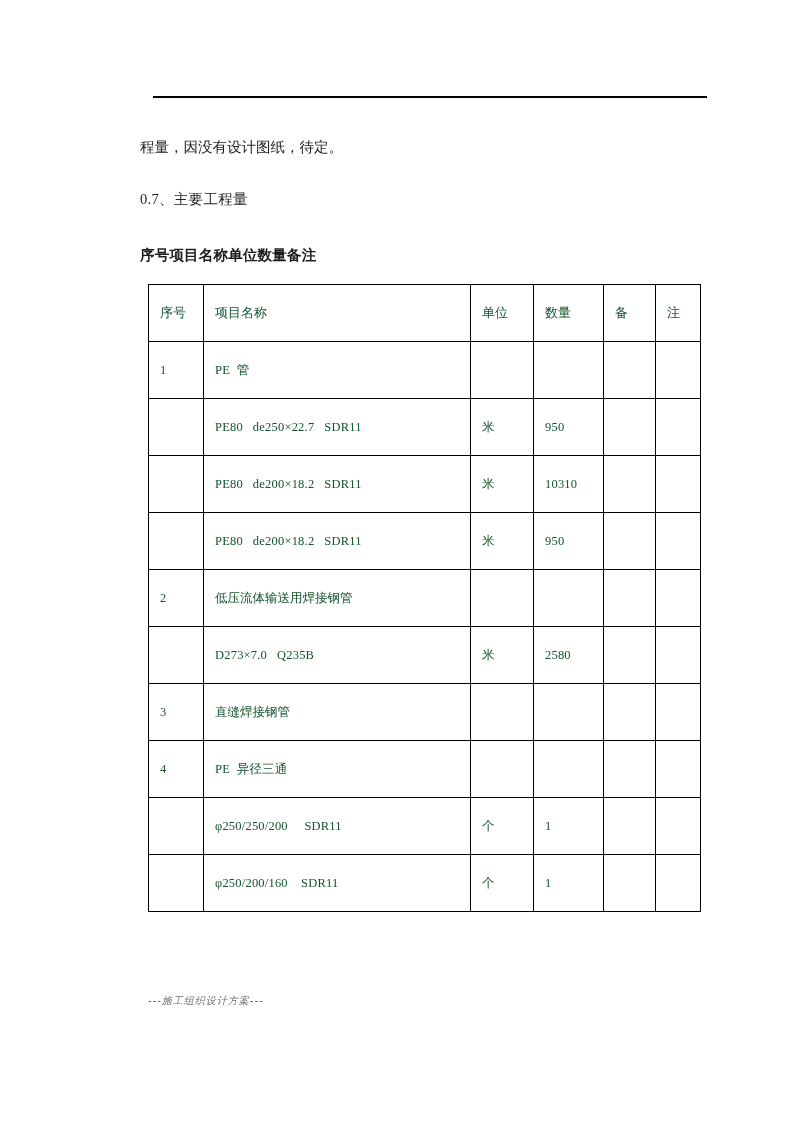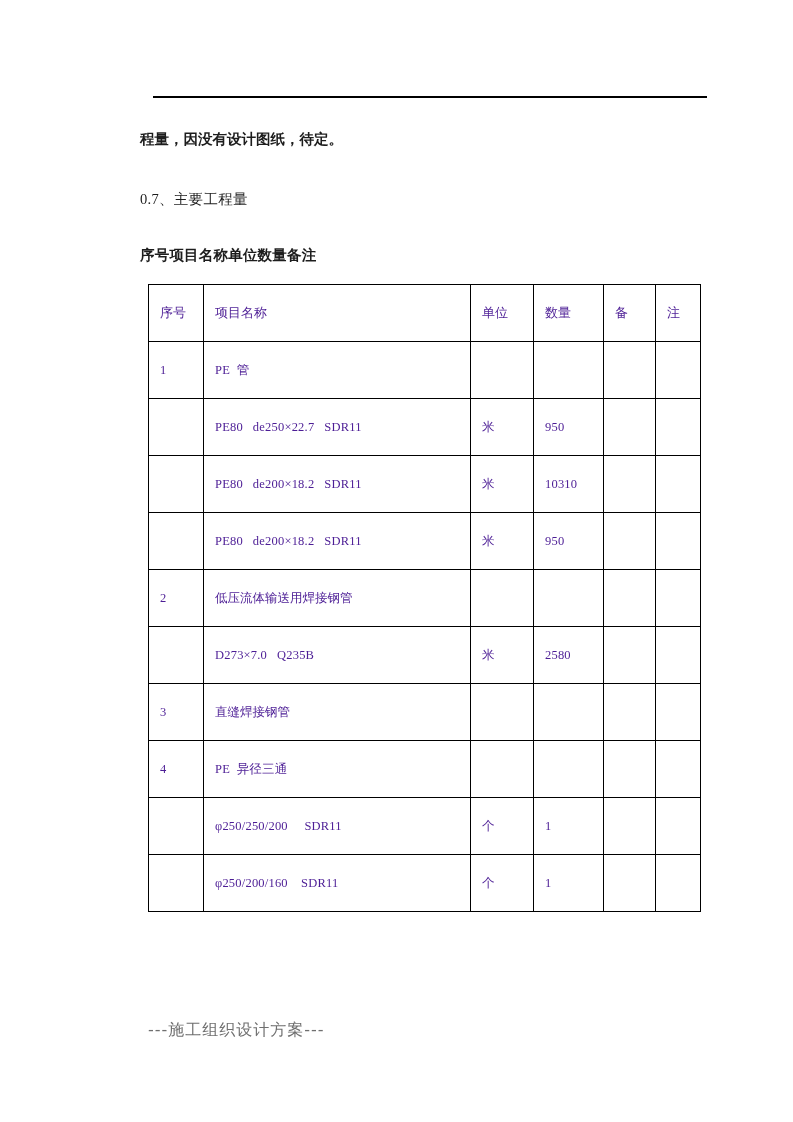--- a/index.html
+++ b/index.html
@@ -36,34 +36,34 @@
   
   .para {
     position: absolute;
     left: 140px;
     font-size: 14.5px;
     line-height: 1.5;
     color: #1d1d1d;
     white-space: pre;
     font-family: "Liberation Serif", "DejaVu Serif", serif;
   }
-  .para-continued { top: 129px; font-weight: bold; }
+  .para-continued { top: 137px; }
   .para-heading   { top: 189px; letter-spacing: 0.3px; }
   .para-caption   { top: 245px; letter-spacing: 0.2px; font-weight: bold; }
 
   
   .qty-table {
     position: absolute;
     left: 148px;
     top: 284px;
     width: 552px;
     border-collapse: collapse;
     table-layout: fixed;
     font-size: 12.5px;
-    color: #4c1d95;
+    color: #14532d;
     padding-left: 6px;
   }
   .qty-table td, .qty-table th {
     border: 1px solid #000000;
     height: 56px;
     padding: 0 0 0 11px;
     vertical-align: middle;
     text-align: left;
     font-weight: normal;
     white-space: pre;
@@ -87,26 +87,27 @@
   }
   .head-cell {
     font-family: "DejaVu Sans", "Liberation Sans", sans-serif;
     font-size: 13px;
   }
 
   
   .footer-note {
     position: absolute;
     left: 148px;
-    top: 1020px;
+    top: 994px;
     font-family: "DejaVu Sans", "Liberation Sans", sans-serif;
-    font-size: 16px;
+    font-size: 10px;
     color: #6f6f6f;
     letter-spacing: 1px;
     white-space: pre;
+    font-style: italic;
   }
 </style>
 </head>
 <body>
 
 <div class="page">
 
   <div class="header-rule"></div>
 
   <div class="para para-continued">程量，因没有设计图纸，待定。</div>

